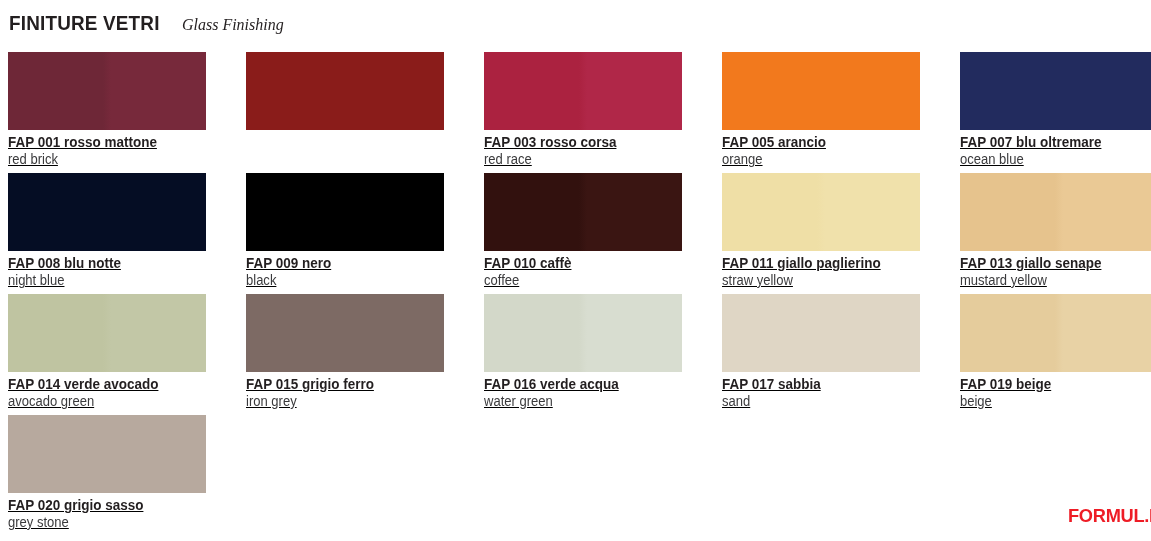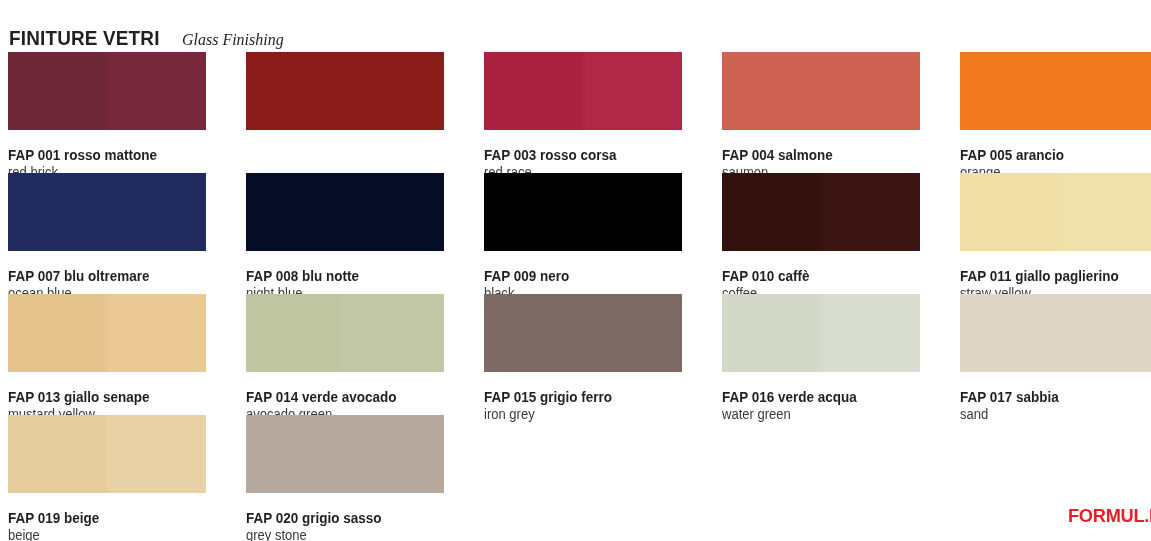--- a/index.html
+++ b/index.html
@@ -24,21 +24,20 @@
 
   
   .header {
     position: absolute;
     left: 9px;
     top: 11px;
     height: 28px;
     display: flex;
     align-items: baseline;
     white-space: nowrap;
-    margin-top: 15px;
   }
   .header-title {
     font-family: "Liberation Sans Narrow", "Liberation Sans", sans-serif;
     font-size: 21px;
     font-weight: bold;
     letter-spacing: 0.2px;
     color: #231f20;
     transform: scaleX(0.90);
     transform-origin: left bottom;
   }
@@ -67,21 +66,22 @@
     width: 198px;
     height: 121px;
     position: relative;
   }
   .swatch {
     width: 198px;
     height: 78px;
     display: block;
   }
   .labels {
-    padding-top: 17px;
+    padding-top: 4px;
+    text-decoration: underline;
   }
   .label-it {
     font-family: "Liberation Sans Narrow", "Liberation Sans", sans-serif;
     font-size: 14.5px;
     font-weight: 600;
     color: #231f20;
     line-height: 17px;
     white-space: nowrap;
     transform: scaleX(0.93);
     transform-origin: left top;
@@ -134,27 +134,20 @@
         <div class="swatch" style="background: linear-gradient(to right, rgb(138, 28, 26) 0%, rgb(138, 28, 26) 48%, rgb(138, 28, 26) 52%, rgb(138, 28, 26) 100%);"></div>
       </div>
       <div class="cell">
         <div class="swatch" style="background: linear-gradient(to right, rgb(171, 34, 64) 0%, rgb(171, 34, 64) 48%, rgb(176, 39, 72) 52%, rgb(176, 39, 72) 100%);"></div>
         <div class="labels">
           <div class="label-it">FAP 003 rosso corsa</div>
           <div class="label-en">red race</div>
         </div>
       </div>
       <div class="cell">
-        <div class="swatch" style="background: linear-gradient(to right, rgb(205, 98, 83) 0%, rgb(205, 98, 83) 48%, rgb(205, 98, 83) 52%, rgb(205, 98, 83) 100%);"></div>
-        <div class="labels">
-          <div class="label-it">FAP 004 salmone</div>
-          <div class="label-en">saumon</div>
-        </div>
-      </div>
-      <div class="cell">
         <div class="swatch" style="background: linear-gradient(to right, rgb(242, 121, 29) 0%, rgb(242, 121, 29) 48%, rgb(242, 121, 29) 52%, rgb(242, 121, 29) 100%);"></div>
         <div class="labels">
           <div class="label-it">FAP 005 arancio</div>
           <div class="label-en">orange</div>
         </div>
       </div>
       <div class="cell">
         <div class="swatch" style="background: linear-gradient(to right, rgb(34, 43, 94) 0%, rgb(34, 43, 94) 48%, rgb(34, 43, 94) 52%, rgb(34, 43, 94) 100%);"></div>
         <div class="labels">
           <div class="label-it">FAP 007 blu oltremare</div>

